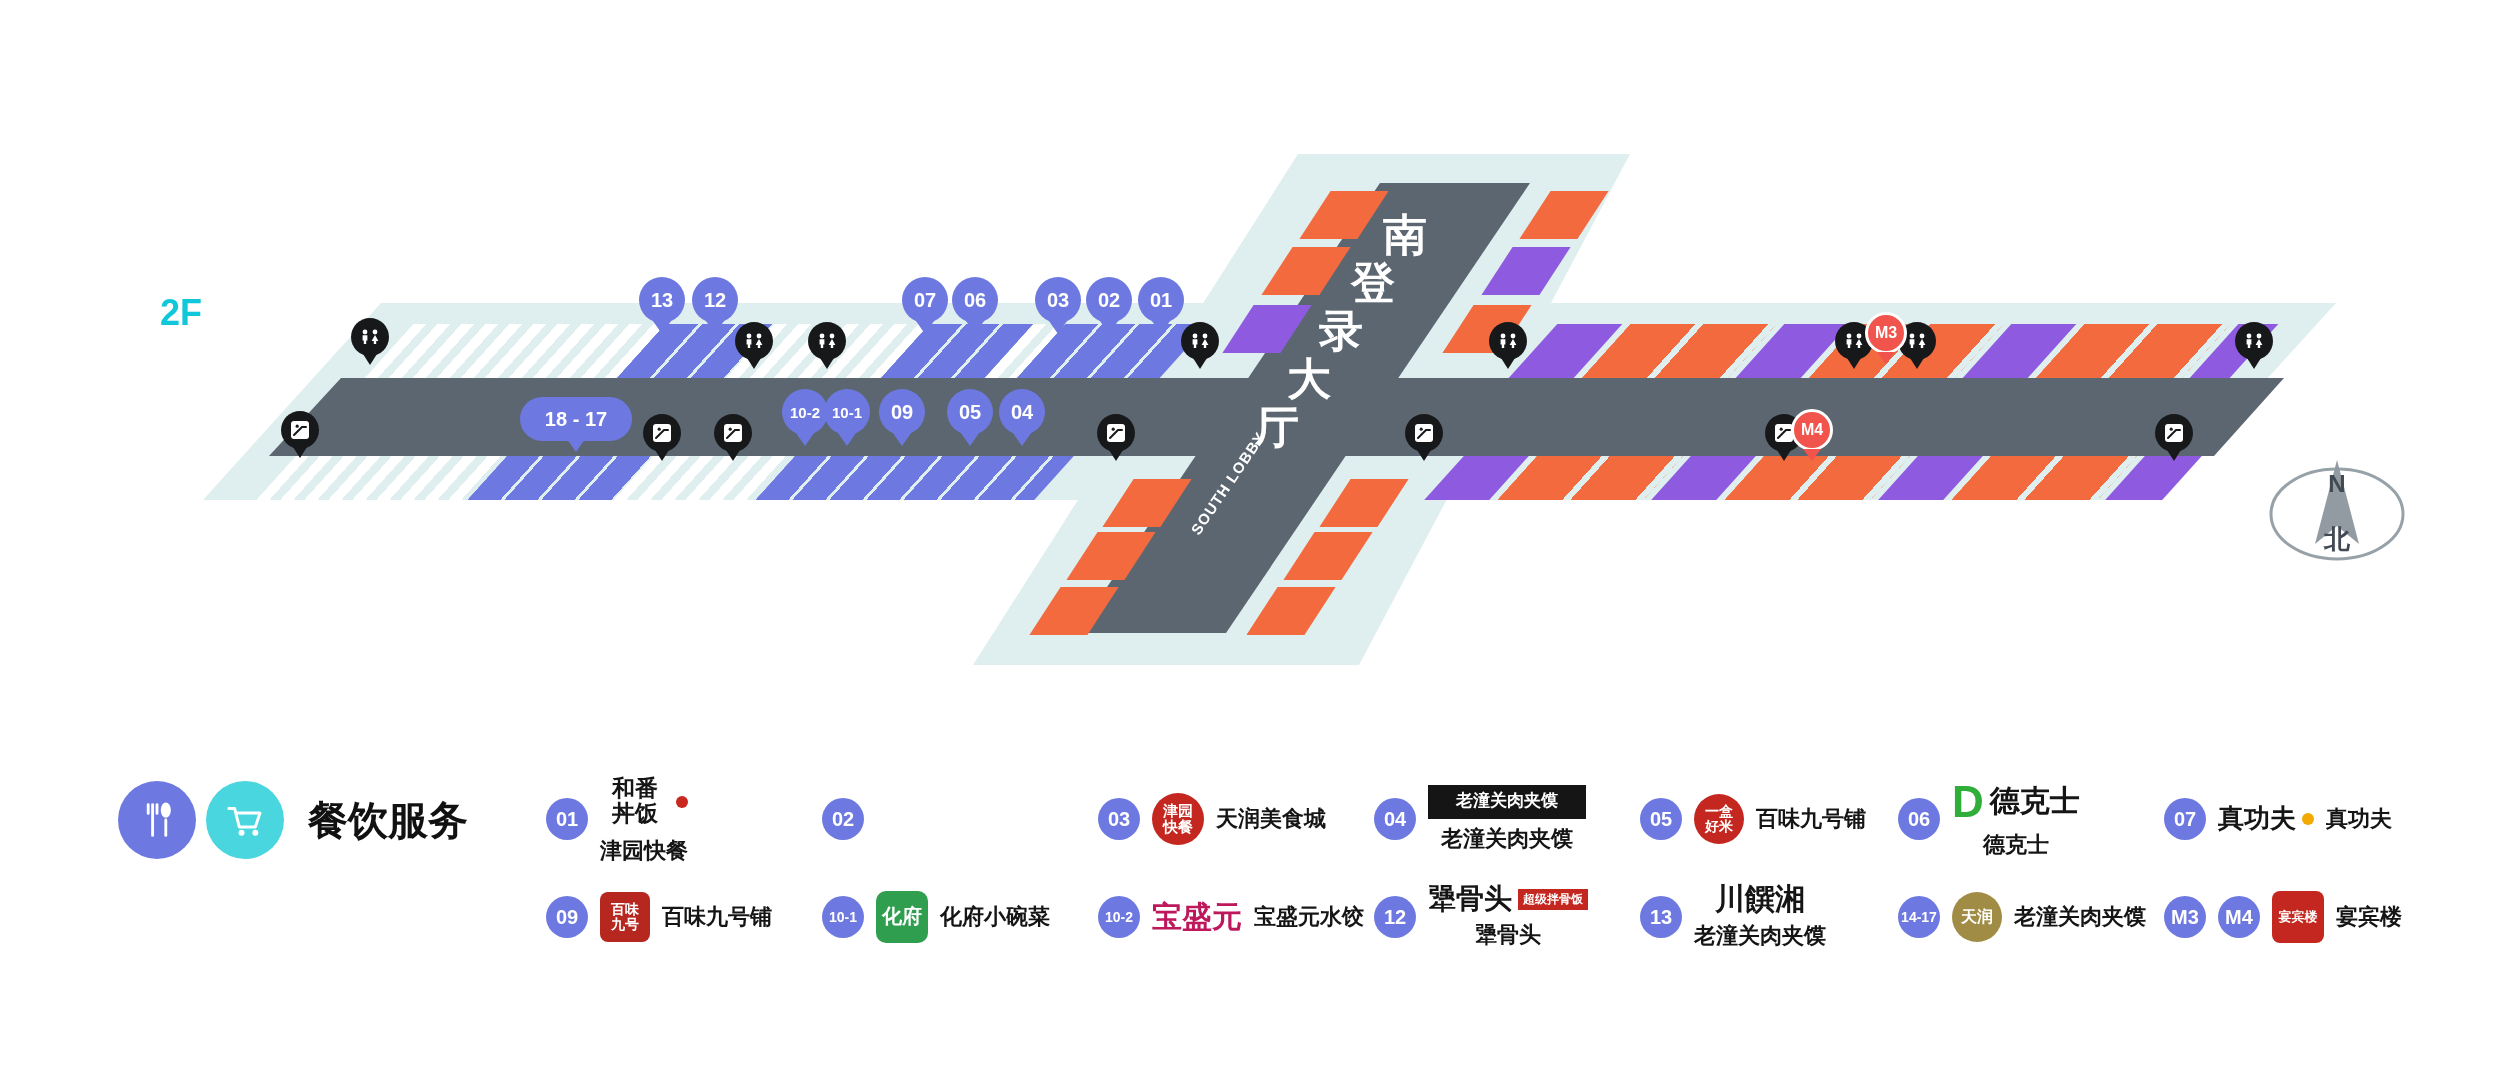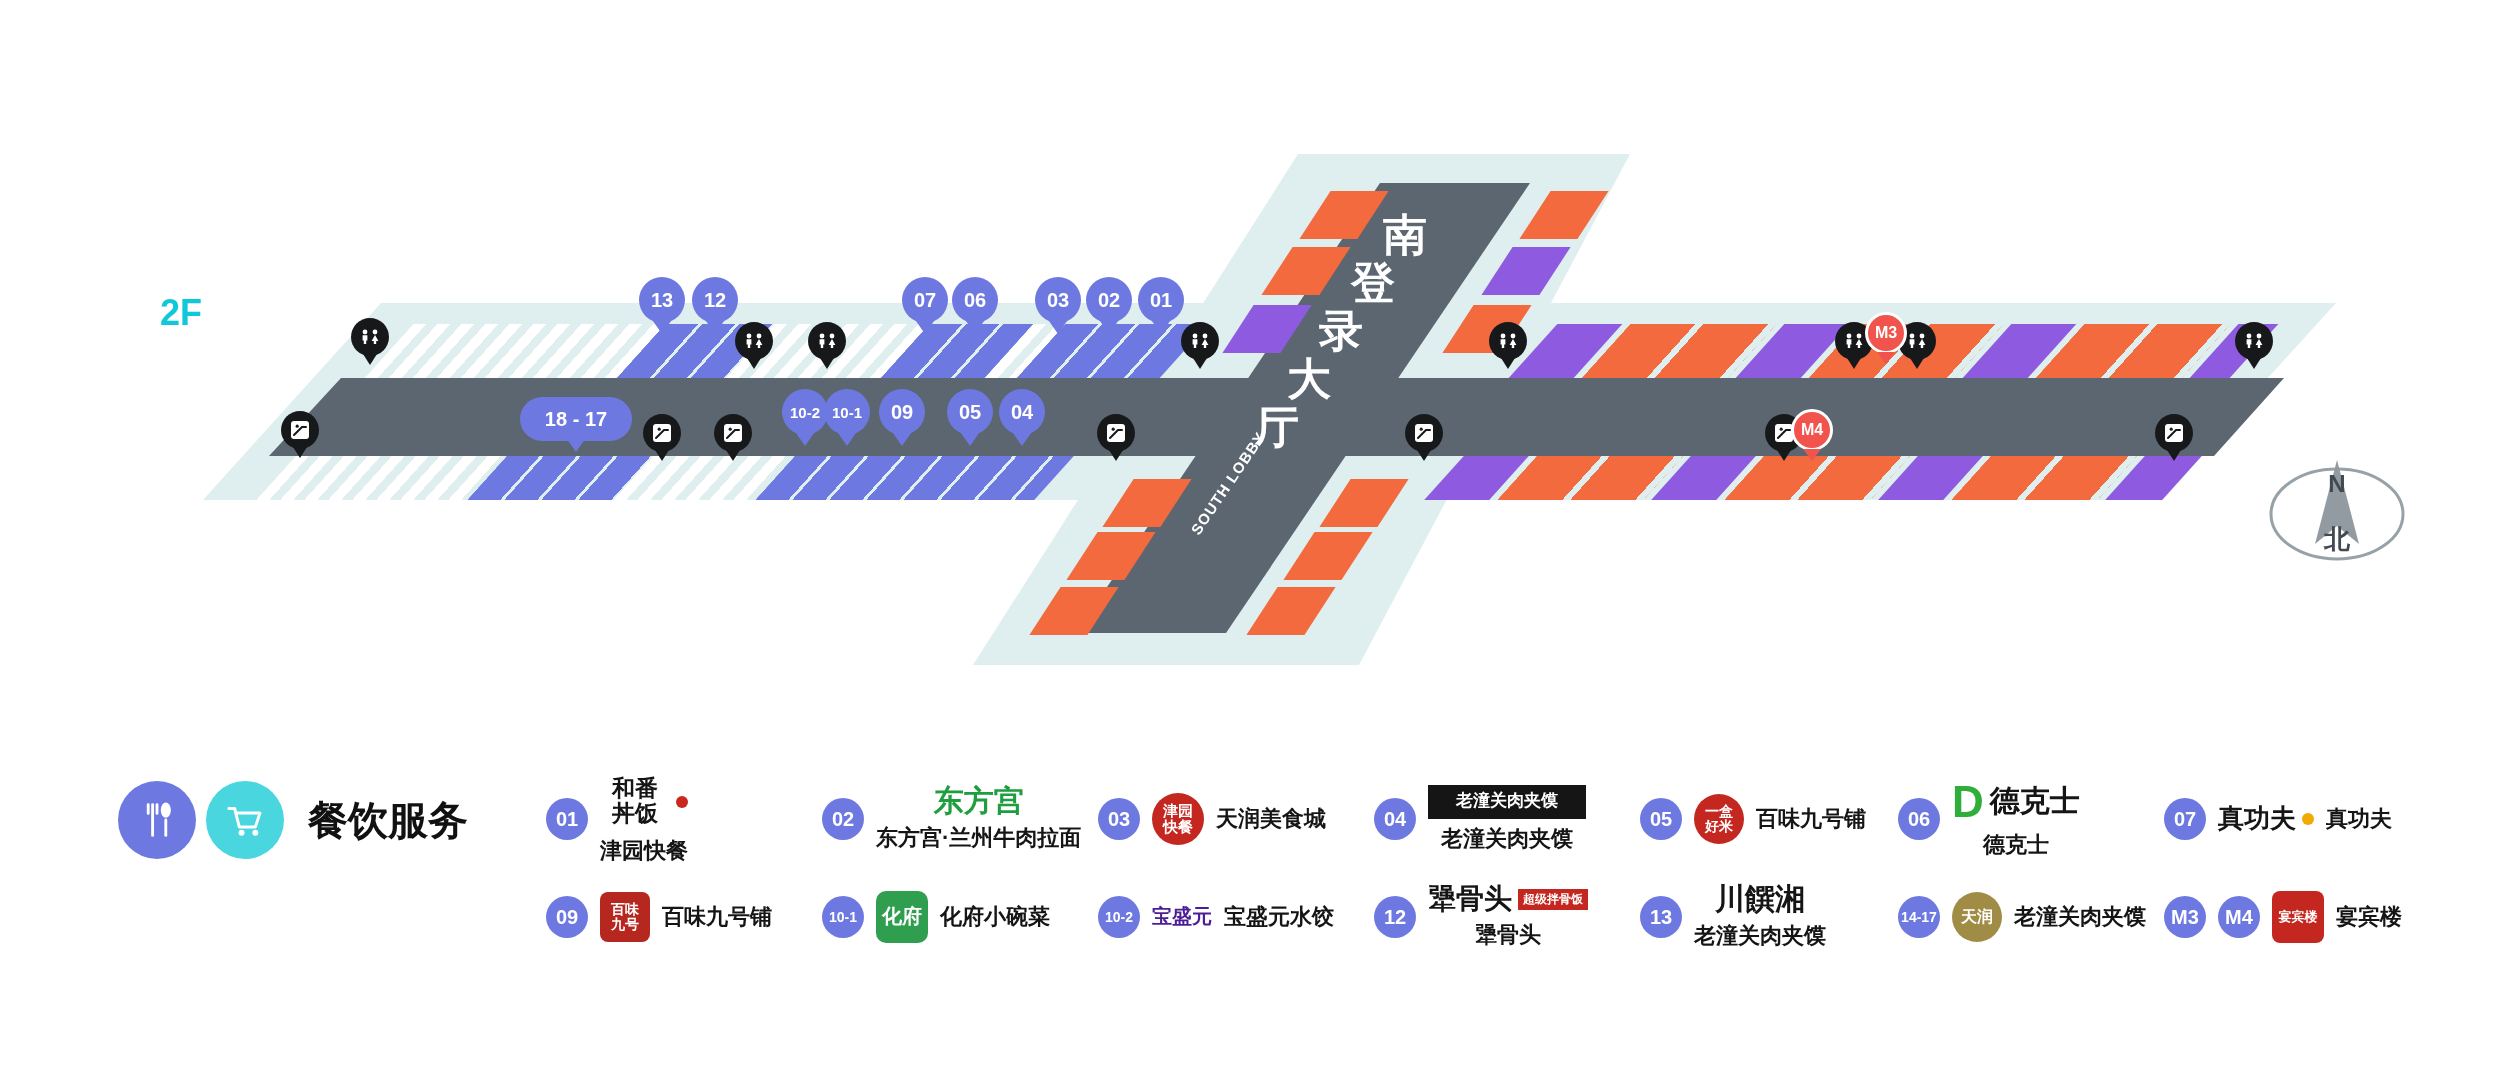--- a/index.html
+++ b/index.html
@@ -402,26 +402,20 @@
             <span class="logo-row">
               <span class="logo-box serif" style="background: rgb(255, 255, 255); color: rgb(21, 21, 21); width: 70px; height: 58px; font-size: 23px;">和番
 丼饭</span>
               <span class="dot" style="background: rgb(200, 40, 30);"></span>
             </span>
             <span class="lg-name">津园快餐</span>
           </span>
         </div>
         <div class="legend-item" style="left: 822px; top: 769px;">
           <span class="badge">02</span>
-          <span class="lg-stack">
-            <span class="logo-row">
-              <span class="logo-box serif" style="color: rgb(31, 158, 63); font-size: 30px;">东方宫</span>
-            </span>
-            <span class="lg-name">东方宫·兰州牛肉拉面</span>
-          </span>
         </div>
         <div class="legend-item" style="left: 1098px; top: 769px;">
           <span class="badge">03</span>
           <span class="logo-row">
             <span class="logo-box" style="background: rgb(196, 39, 31); color: rgb(255, 255, 255); width: 52px; height: 52px; border-radius: 26px; font-size: 15px;">津园
 快餐</span>
           </span>
           <span class="lg-name">天润美食城</span>
         </div>
         <div class="legend-item" style="left: 1374px; top: 769px;">
@@ -470,21 +464,21 @@
         <div class="legend-item" style="left: 822px; top: 867px;">
           <span class="badge small">10-1</span>
           <span class="logo-row">
             <span class="logo-box serif" style="background: rgb(47, 158, 79); color: rgb(255, 255, 255); width: 52px; height: 52px; border-radius: 10px; font-size: 20px;">化府</span>
           </span>
           <span class="lg-name">化府小碗菜</span>
         </div>
         <div class="legend-item" style="left: 1098px; top: 867px;">
           <span class="badge small">10-2</span>
           <span class="logo-row">
-            <span class="logo-box serif" style="color: #4c1d95; font-size: 20px;">宝盛元</span>
+            <span class="logo-box serif" style="color: #be185d; font-size: 30px;">宝盛元</span>
           </span>
           <span class="lg-name">宝盛元水饺</span>
         </div>
         <div class="legend-item" style="left: 1374px; top: 867px;">
           <span class="badge">12</span>
           <span class="lg-stack">
             <span class="logo-row">
               <span class="logo-box serif" style="color: rgb(21, 21, 21); font-size: 28px;">犟骨头</span>
               <span class="chip" style="background: rgb(196, 39, 31);">超级拌骨饭</span>
             </span>

